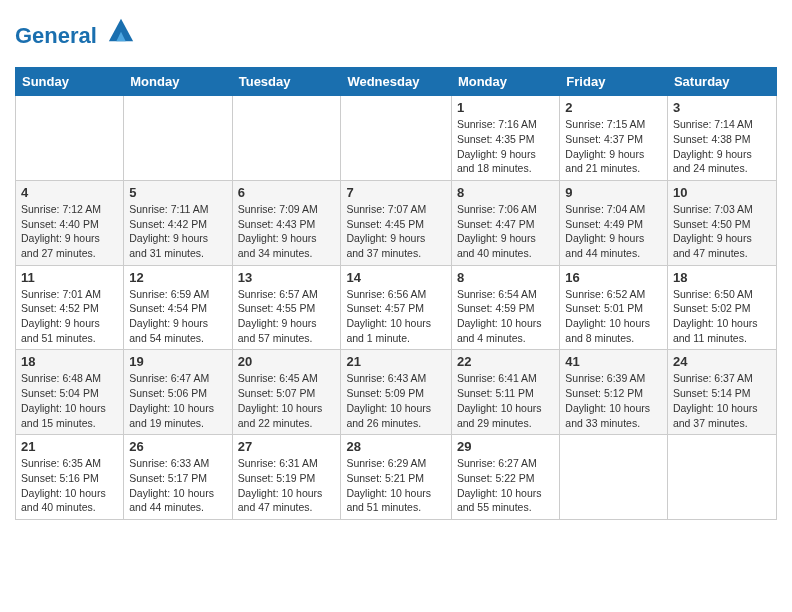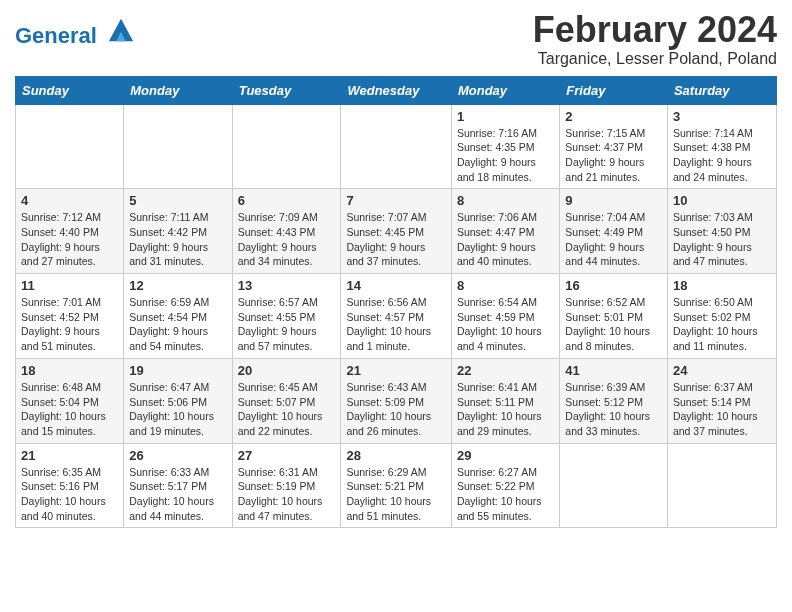--- a/index.html
+++ b/index.html
@@ -7,21 +7,21 @@
       font-family: Arial, sans-serif;
       background: #fff;
       width: 792px;
       min-height: 612px;
       padding: 10px 15px;
     }
     .header-section {
       display: flex;
       justify-content: space-between;
       align-items: flex-start;
-      margin-bottom: 8px;
+      margin-bottom: 19px;
     }
     .logo {
       display: flex;
       align-items: center;
       margin-top: 5px;
     }
     .logo-text {
       font-size: 22px;
       font-weight: bold;
       color: #333;
@@ -54,21 +54,20 @@
       font-size: 11px;
     }
     .calendar th {
       background-color: #1a6faf;
       color: #fff;
       text-align: left;
       padding: 6px 6px;
       font-size: 13px;
       font-weight: bold;
       border: 1px solid #1a6faf;
-      font-style: italic;
     }
     .calendar td {
       border: 1px solid #ccc;
       vertical-align: top;
       padding: 4px 5px;
       width: 113px;
       min-height: 80px;
       background: #fff;
     }
     .calendar tr:nth-child(even) td {
@@ -93,24 +92,20 @@
   <div class="logo">
     <div>
       <div class="logo-text">
         <span>General</span>
         <svg class="logo-icon" viewBox="0 0 30 30" xmlns="http://www.w3.org/2000/svg">
           <polygon points="2,28 15,4 28,28" fill="#1a6faf"></polygon>
           <polygon points="10,28 20,28 15,18" fill="#4da6e0"></polygon>
         </svg>
       </div>
     </div>
-  </div>
-  <div class="title-area">
-    <div class="main-title">February 2024</div>
-    <div class="subtitle">Targanice, Lesser Poland, Poland</div>
   </div>
 </div>
 
 <table class="calendar">
   <thead>
     <tr>
       <th>Sunday</th>
       <th>Monday</th>
       <th>Tuesday</th>
       <th>Wednesday</th>

